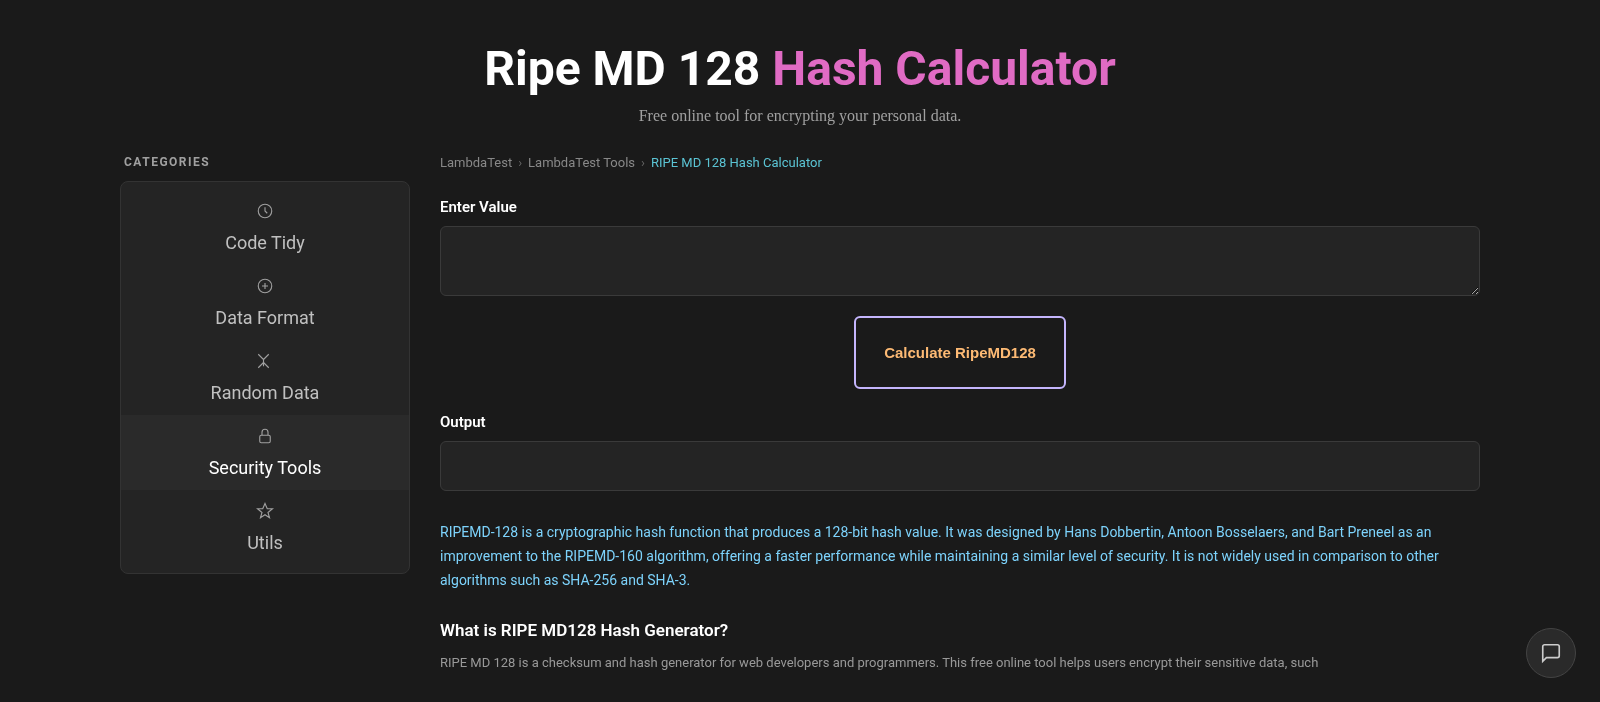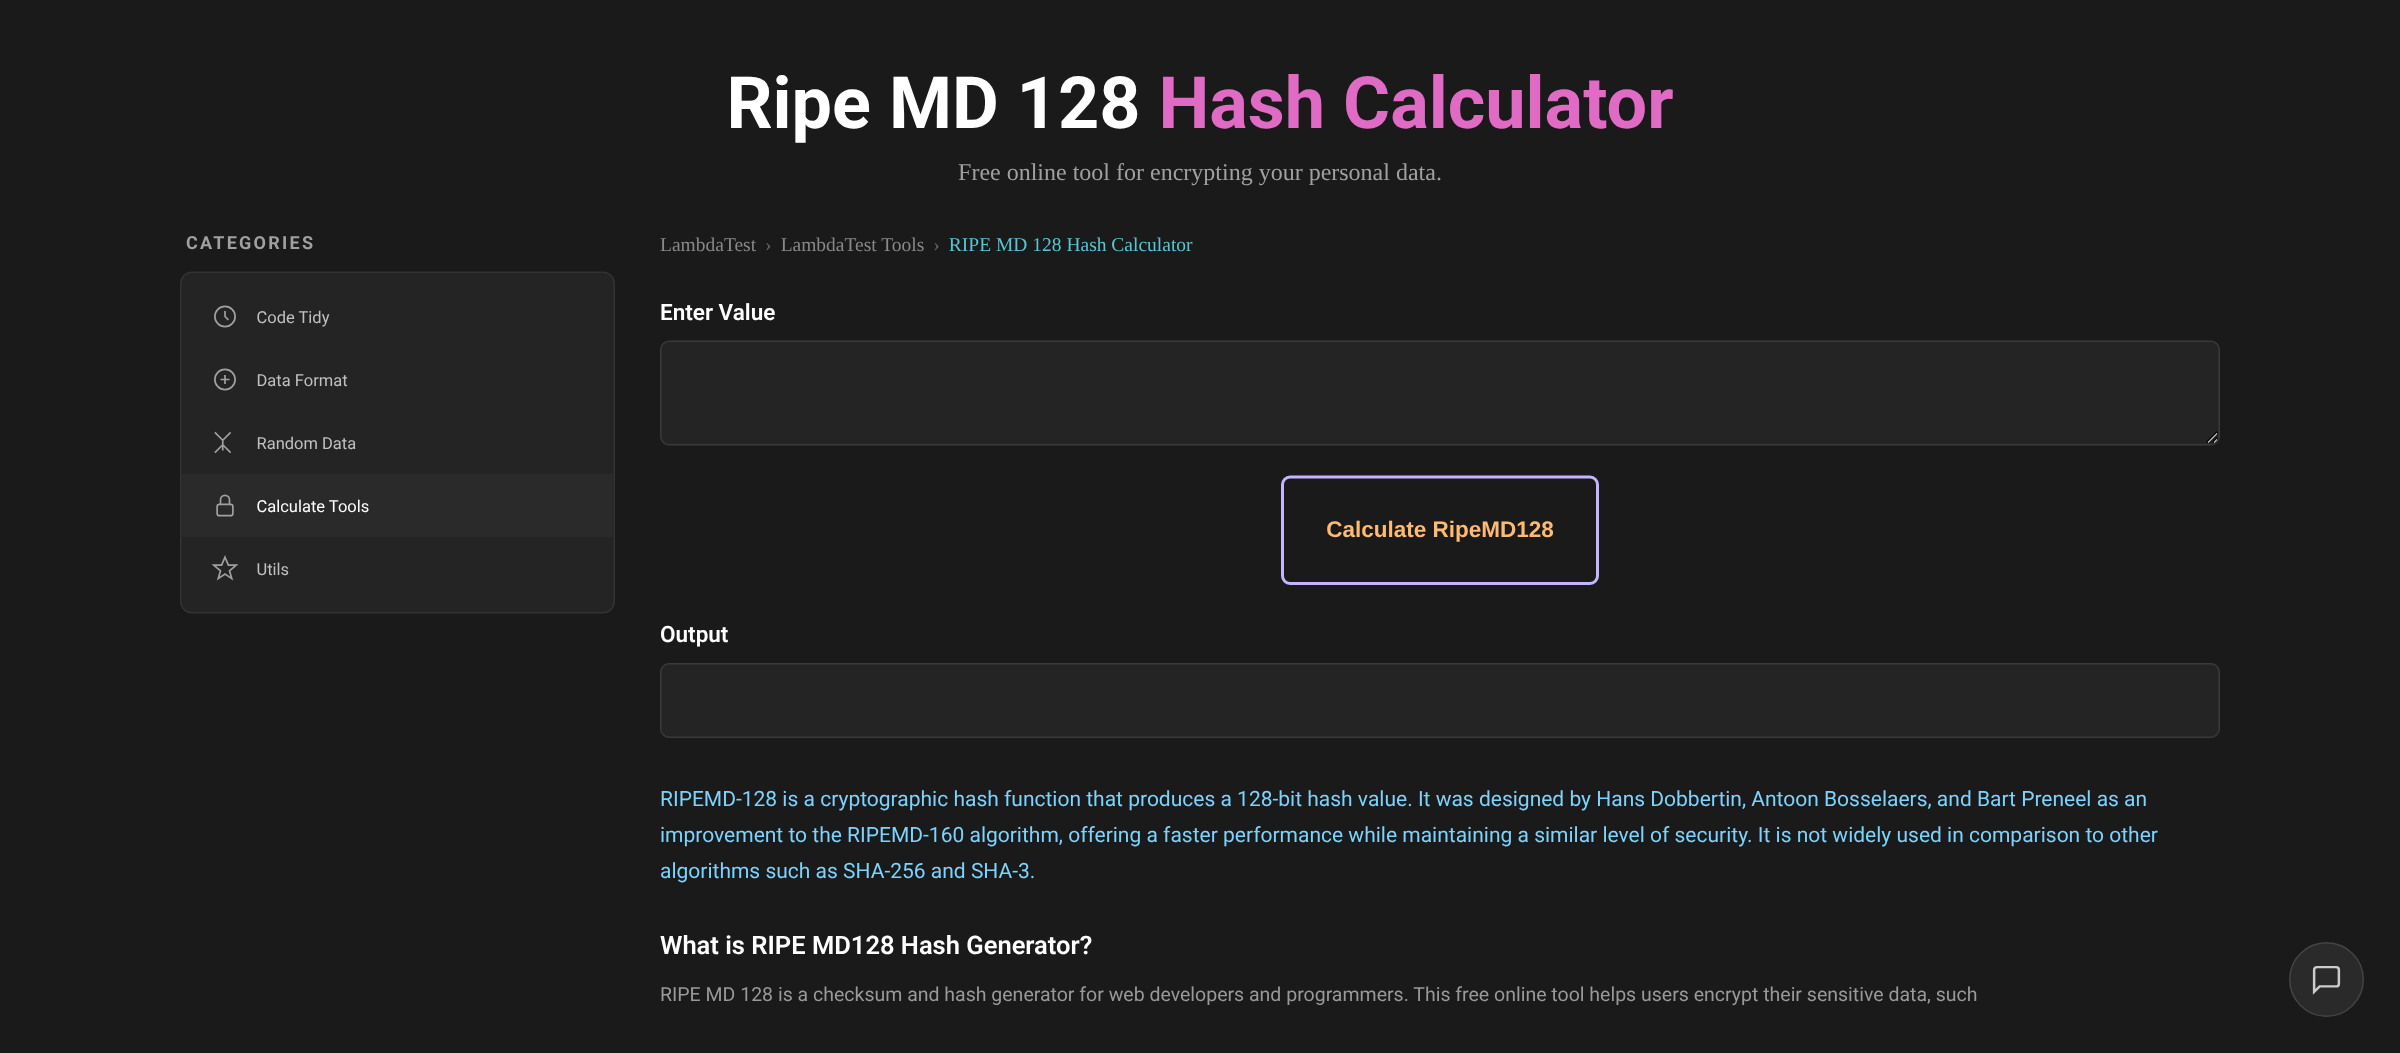--- a/index.html
+++ b/index.html
@@ -63,22 +63,23 @@
       border: 1px solid #333;
     }
 
     .sidebar-item {
       display: flex;
       align-items: center;
       gap: 12px;
       padding: 12px 20px;
       cursor: pointer;
       color: #c0c0c0;
-      font-size: 11px;
+      font-size: 18px;
       transition: background 0.15s;
+      flex-direction: column;
     }
 
     .sidebar-item.active {
       background-color: #2a2a2a;
       color: #ffffff;
     }
 
     .sidebar-icon {
       width: 18px;
       height: 18px;
@@ -91,21 +92,20 @@
       min-width: 0;
     }
 
     .breadcrumb {
       display: flex;
       align-items: center;
       gap: 6px;
       font-size: 13px;
       color: #888;
       margin-bottom: 28px;
-      font-family: Liberation Serif, serif;
     }
 
     .breadcrumb-link {
       color: #888;
       cursor: pointer;
     }
 
     .breadcrumb-separator {
       color: #666;
     }
@@ -241,21 +241,21 @@
           <path d="M3 3l7 7m0 0l7-7m-7 7v9M3 21l7-7m7 7l-7-7"></path>
         </svg>
         <span>Random Data</span>
       </div>
 
       <div class="sidebar-item active">
         <svg class="sidebar-icon" viewBox="0 0 24 24" fill="none" stroke="currentColor" stroke-width="1.5">
           <rect x="5" y="11" width="14" height="10" rx="2"></rect>
           <path d="M8 11V7a4 4 0 018 0v4"></path>
         </svg>
-        <span>Calculate Tools</span>
+        <span>Security Tools</span>
       </div>
 
       <div class="sidebar-item">
         <svg class="sidebar-icon" viewBox="0 0 24 24" fill="none" stroke="currentColor" stroke-width="1.5">
           <polygon points="12,2 15,9 22,9 16,14 18,21 12,17 6,21 8,14 2,9 9,9"></polygon>
         </svg>
         <span>Utils</span>
       </div>
 
     </div>

